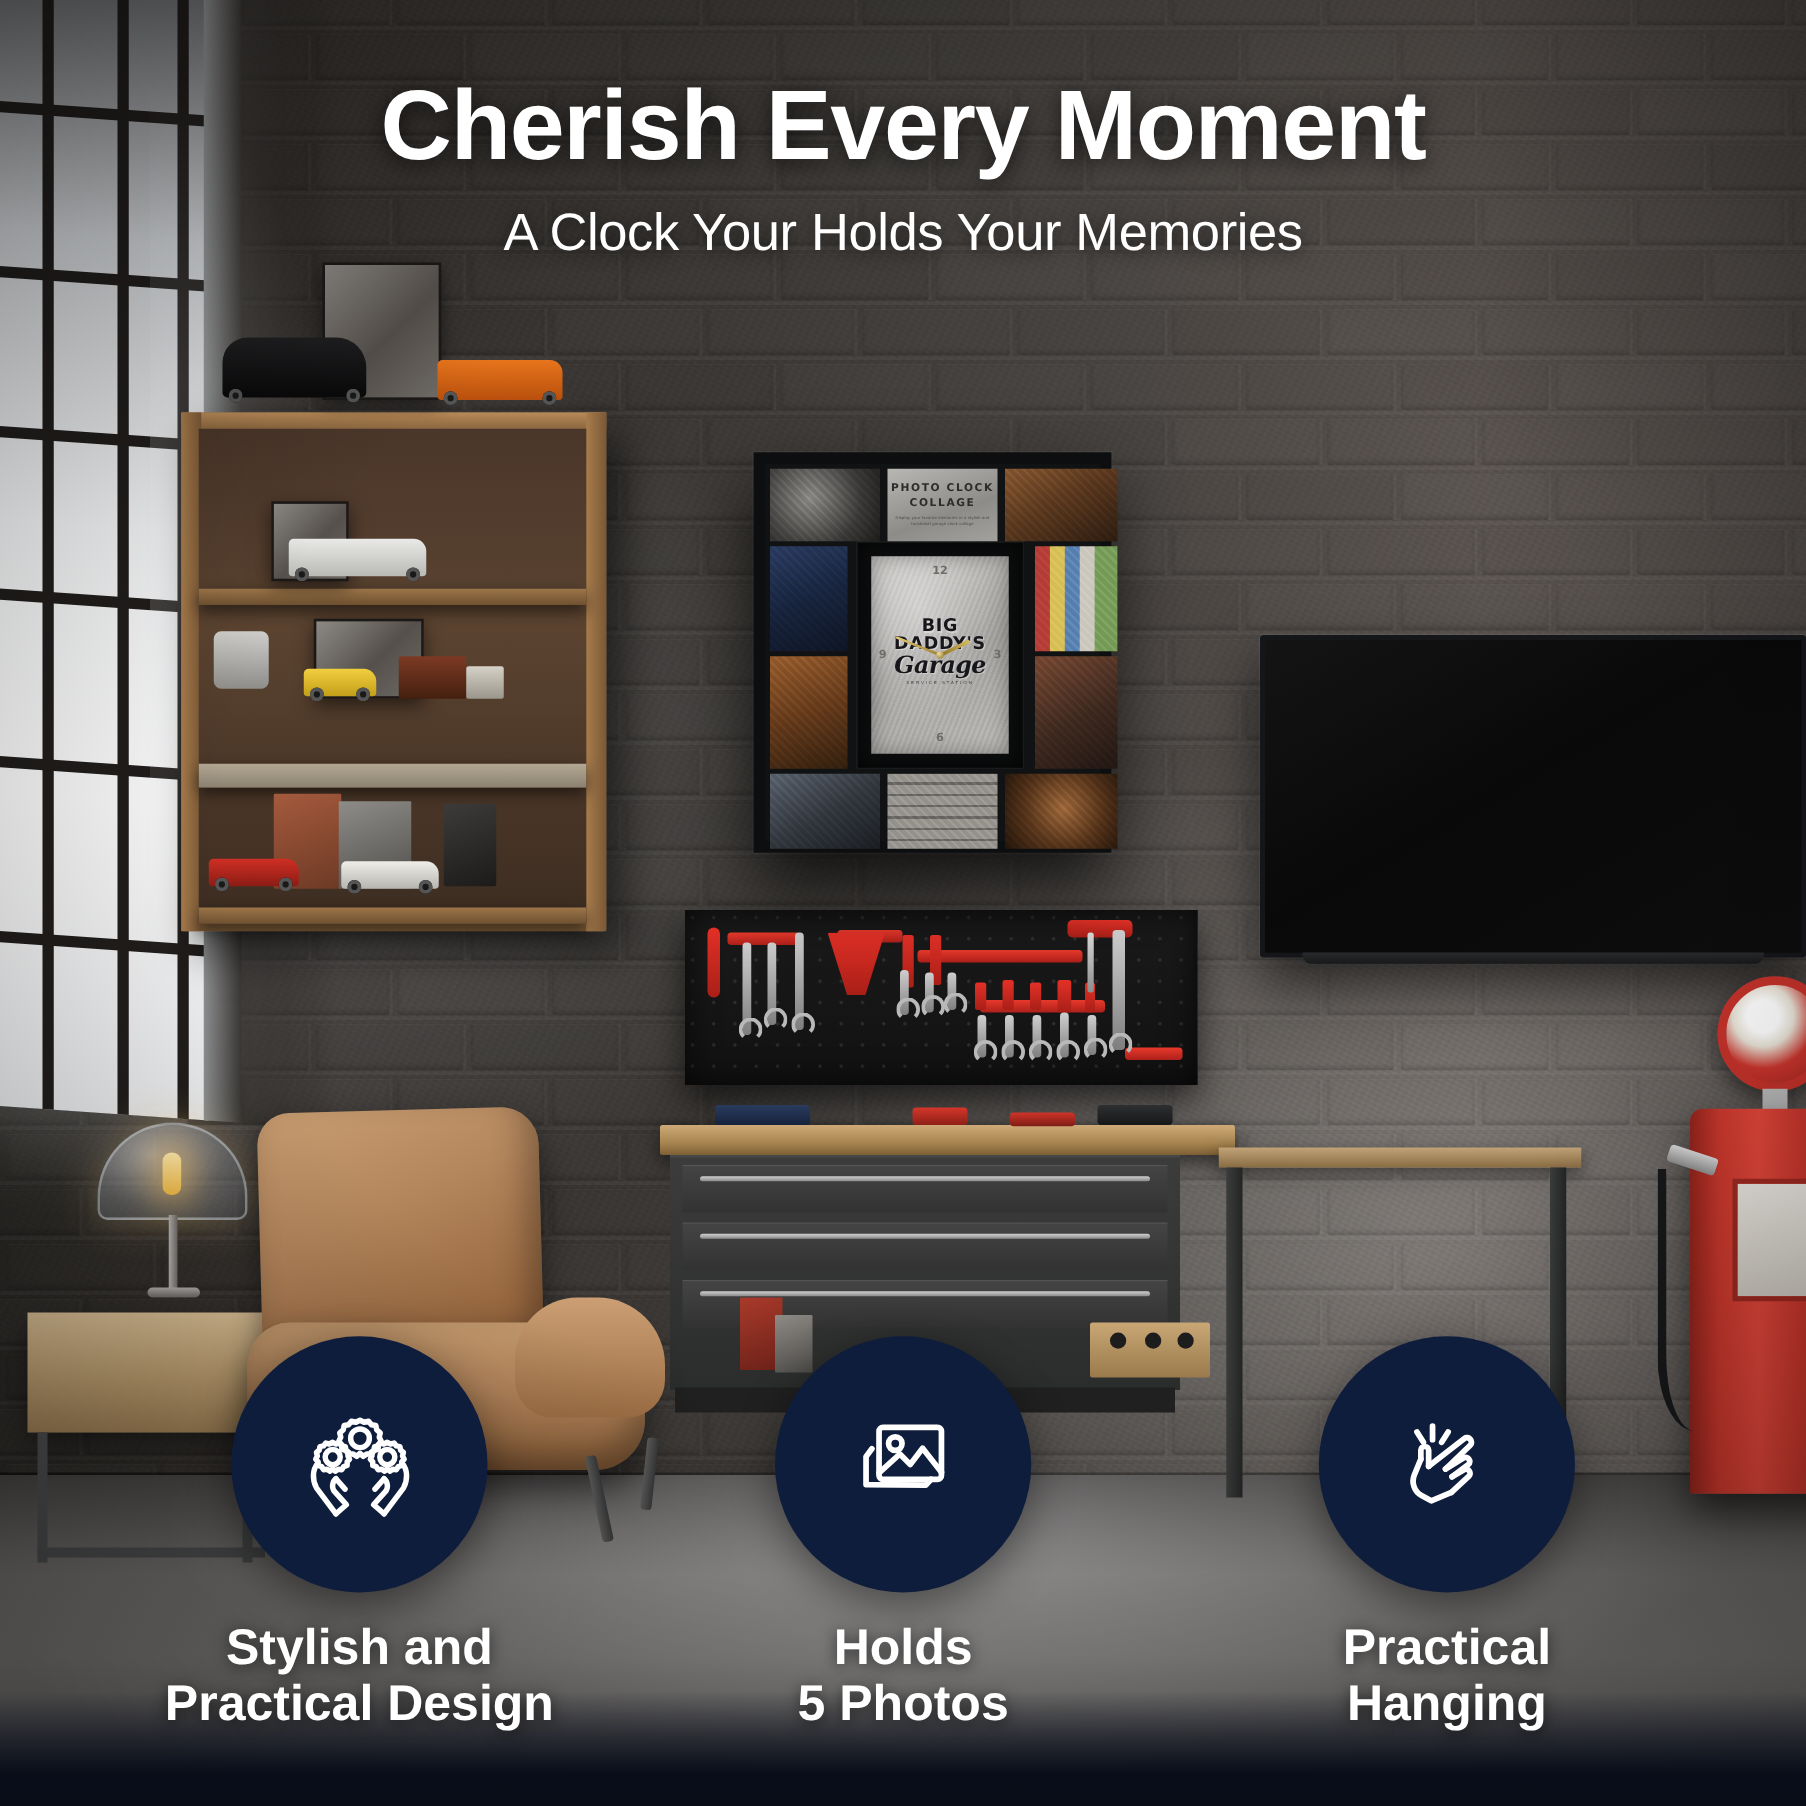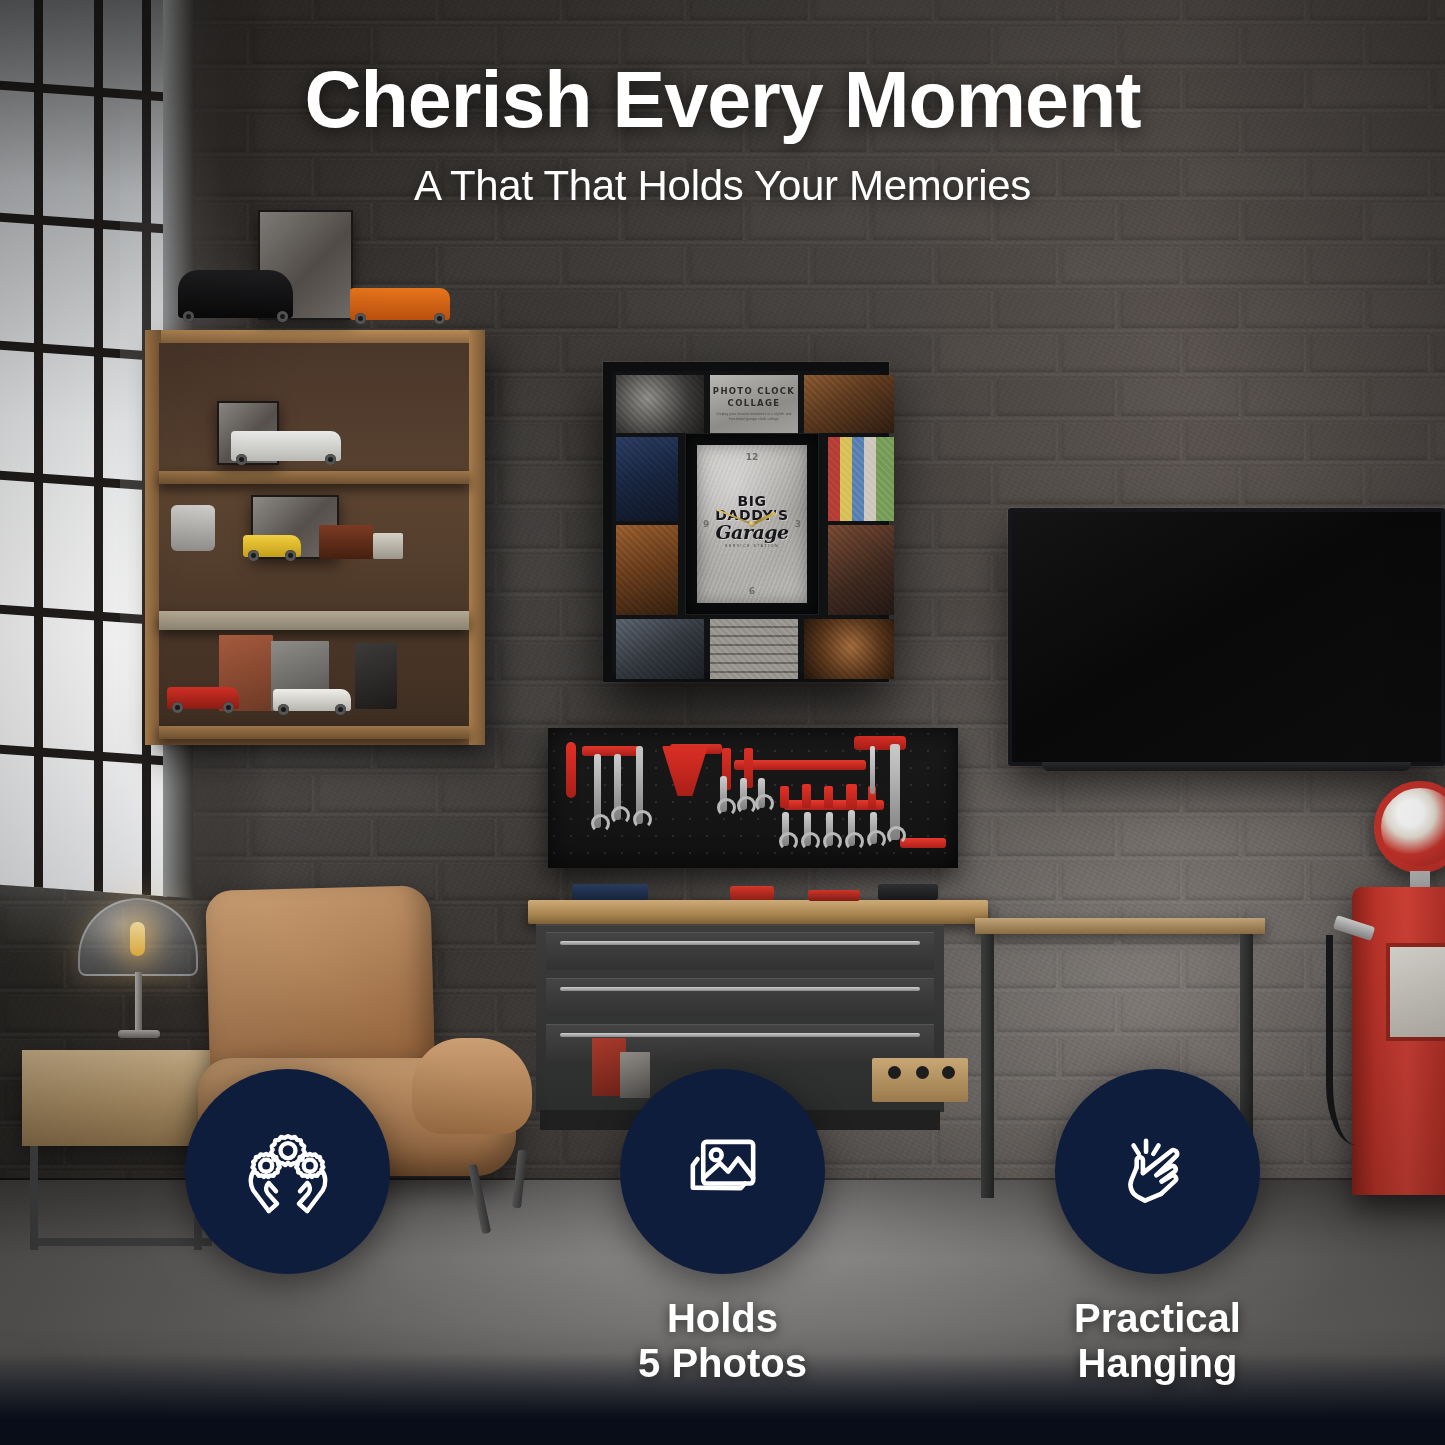--- a/index.html
+++ b/index.html
@@ -1024,21 +1024,21 @@
         </div>
       </div>
     </div>
 
   </div>
 
   <div class="vignette"></div>
 
   <div class="heading-wrap">
     <div class="h1">Cherish Every Moment</div>
-    <div class="h2">A That That Holds Your Memories</div>
+    <div class="h2">A Clock Your Holds Your Memories</div>
   </div>
 
   <div class="features">
 
     <div class="feature">
       <div class="circle">
         <svg viewBox="0 0 100 100" fill="none" stroke="#ffffff" stroke-width="4.2" stroke-linecap="round" stroke-linejoin="round">
           <path d="M50 16.5 53.2 18.1 56.6 17.3 58.8 20 62.2 20.6 62.9 24 65.6 26.2 64.8 29.6 66.4 32.8 64 35.3 64 38.8 60.7 39.9 58.9 42.9 55.5 42.4 52.6 44.3 50 42 47.4 44.3 44.5 42.4 41.1 42.9 39.3 39.9 36 38.8 36 35.3 33.6 32.8 35.2 29.6 34.4 26.2 37.1 24 37.8 20.6 41.2 20 43.4 17.3 46.8 18.1Z"></path>
           <circle cx="50" cy="30.4" r="7.2"></circle>
           <path d="M29 33.5 31.5 34.8 34.2 34.1 36 36.3 38.7 36.8 39.2 39.5 41.4 41.3 40.7 44 42 46.5 40.1 48.5 40.1 51.3 37.4 52.2 36 54.6 33.3 54.2 31 55.7 29 53.9 26.9 55.7 24.6 54.2 21.9 54.6 20.5 52.2 17.8 51.3 17.8 48.5 15.9 46.5 17.2 44 16.5 41.3 18.7 39.5 19.2 36.8 21.9 36.3 23.7 34.1 26.4 34.8Z"></path>
@@ -1046,20 +1046,22 @@
           <path d="M71 33.5 73.5 34.8 76.2 34.1 78 36.3 80.7 36.8 81.2 39.5 83.4 41.3 82.7 44 84 46.5 82.1 48.5 82.1 51.3 79.4 52.2 78 54.6 75.3 54.2 73 55.7 71 53.9 68.9 55.7 66.6 54.2 63.9 54.6 62.5 52.2 59.8 51.3 59.8 48.5 57.9 46.5 59.2 44 58.5 41.3 60.7 39.5 61.2 36.8 63.9 36.3 65.7 34.1 68.4 34.8Z"></path>
           <circle cx="71" cy="44.9" r="5.8"></circle>
           <path d="M17.5 49.5C13.5 54.5 13 62 16.5 68.5L31.5 88.5"></path>
           <path d="M31.5 88.5 39.5 81.5 30.5 71.5C28 68.5 28.5 64 31.5 61.5"></path>
           <path d="M31.5 61.5 38.5 69.5"></path>
           <path d="M82.5 49.5C86.5 54.5 87 62 83.5 68.5L68.5 88.5"></path>
           <path d="M68.5 88.5 60.5 81.5 69.5 71.5C72 68.5 71.5 64 68.5 61.5"></path>
           <path d="M68.5 61.5 61.5 69.5"></path>
         </svg>
       </div>
+      <div class="label">Stylish and
+Practical Design</div>
     </div>
 
     <div class="feature">
       <div class="circle">
         <svg viewBox="0 0 100 100" fill="none" stroke="#ffffff" stroke-width="4.4" stroke-linecap="round" stroke-linejoin="round">
           <rect x="31" y="22" width="48" height="40" rx="3"></rect>
           <circle cx="43.5" cy="34.5" r="5.2"></circle>
           <path d="M31 57 47 42.5 55 50.5 64.5 38 79 56.5"></path>
           <path d="M25.5 38.5 21 44.5 21 66 67 66.5 71 62"></path>
         </svg>

